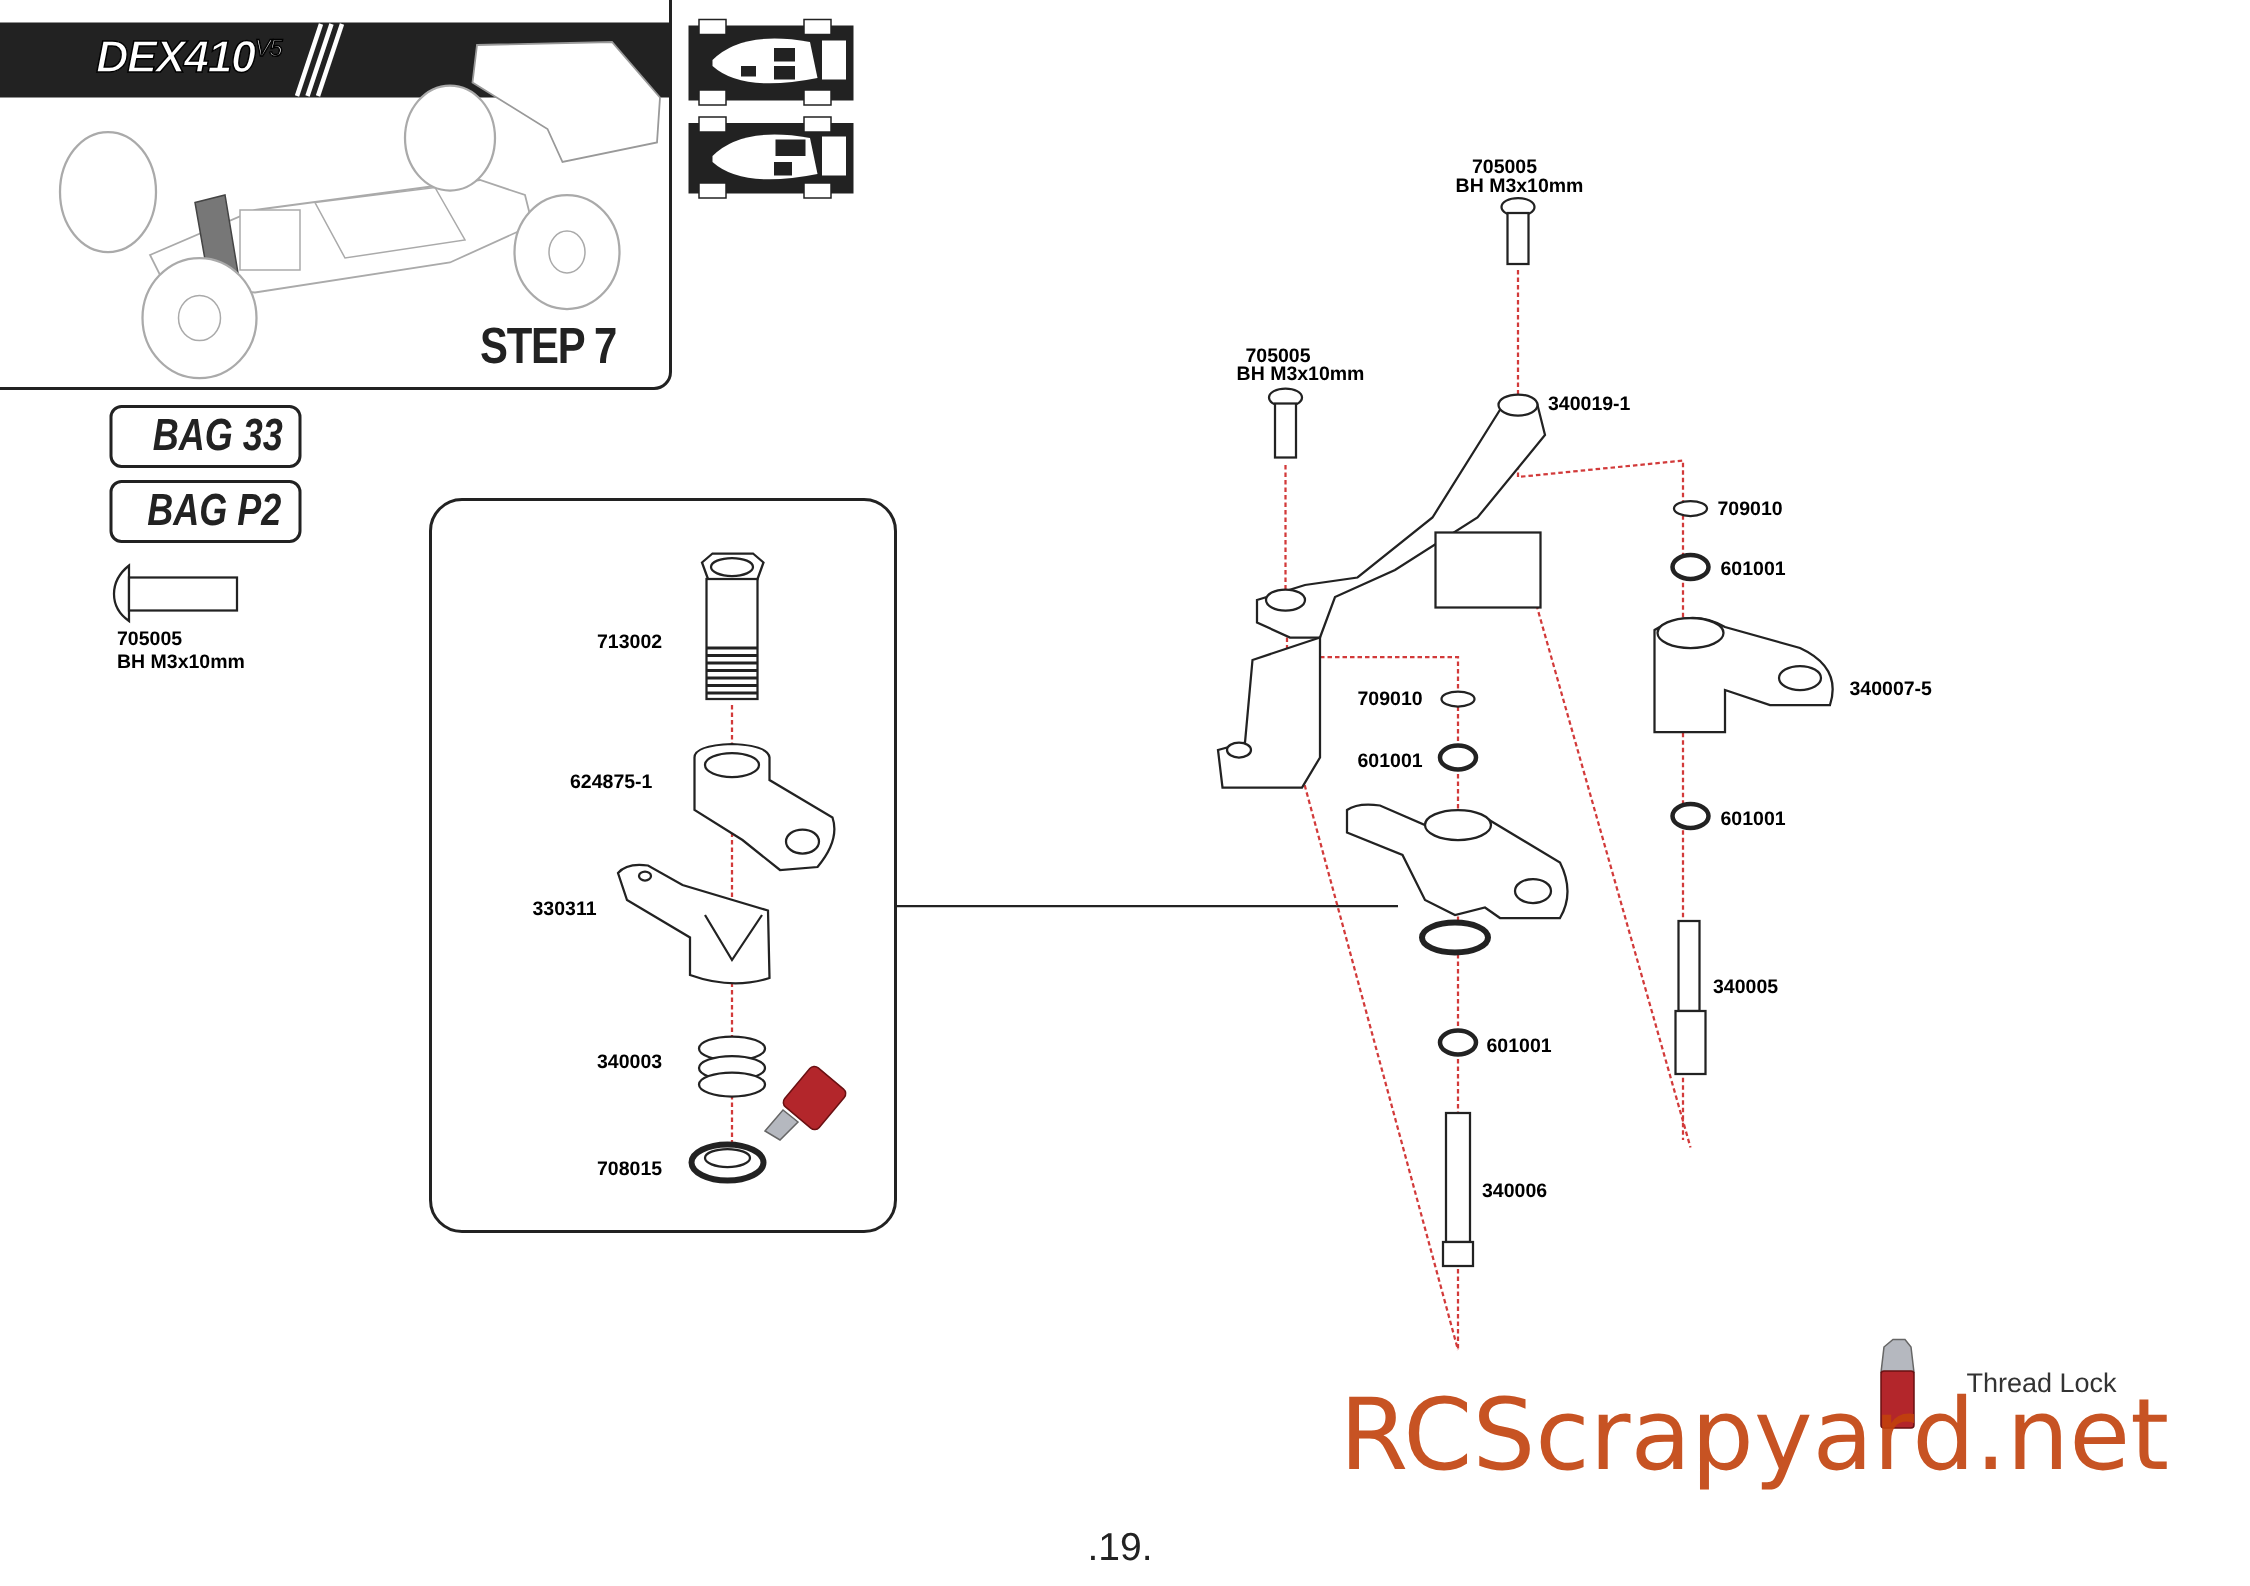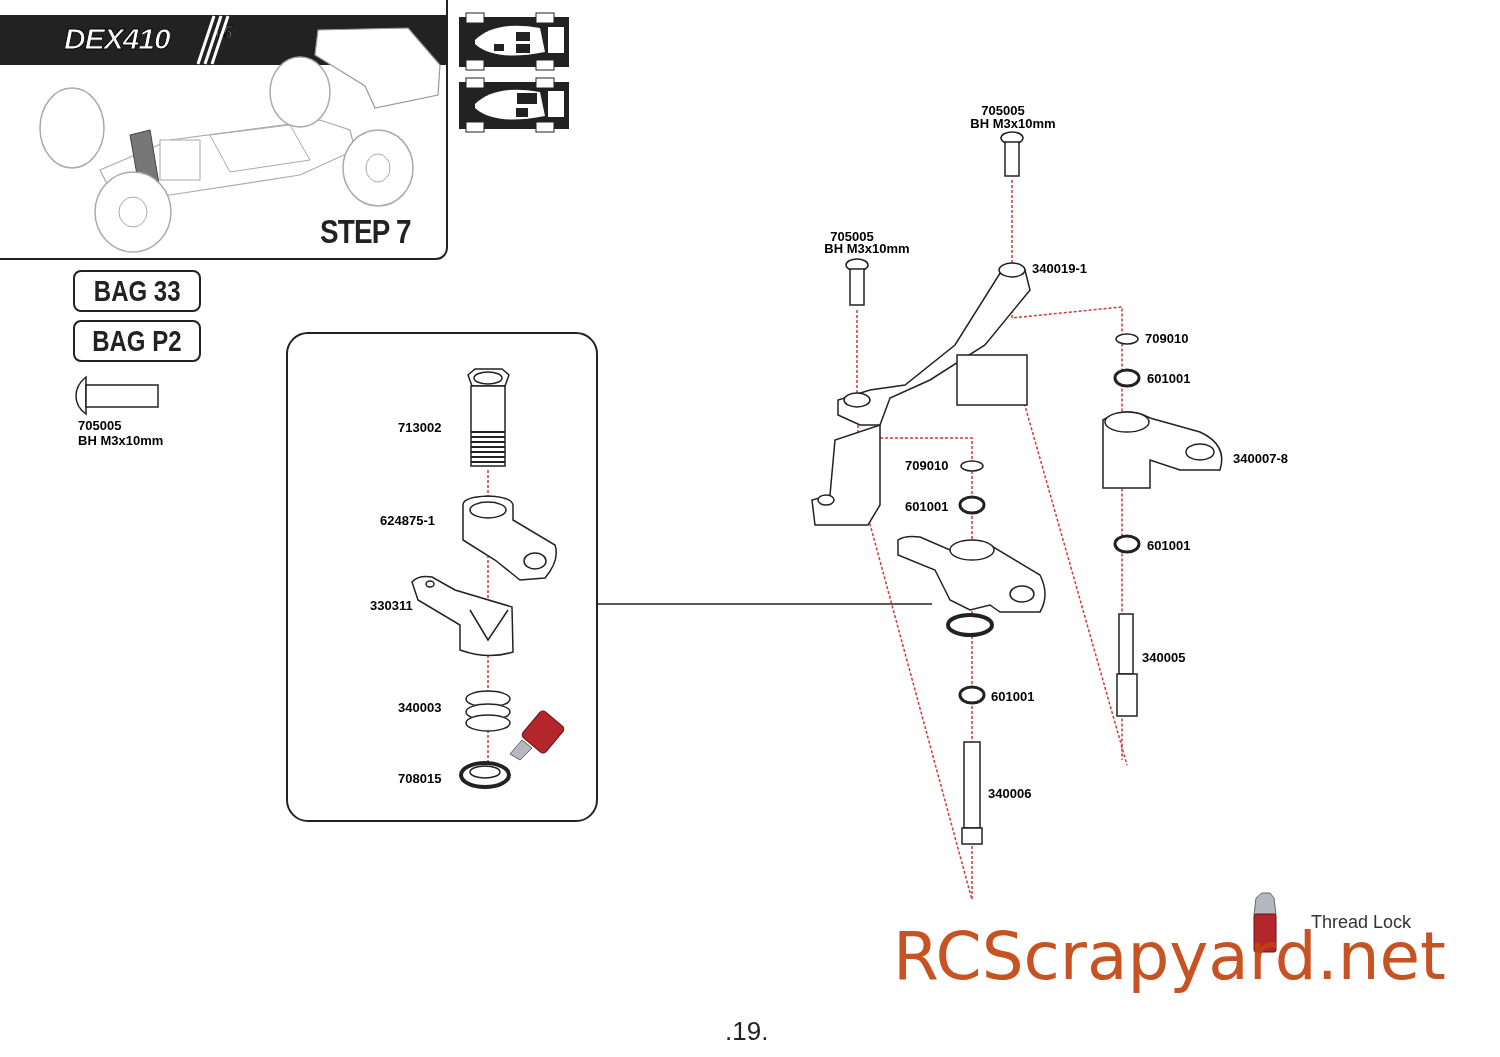--- a/index.html
+++ b/index.html
@@ -9,27 +9,27 @@
   .lbl { position: absolute; font-family: "Liberation Sans", sans-serif; font-weight: bold;
          font-size: 13px; color: #000000; white-space: nowrap; line-height: 13px; }
   .lbl.c { text-align: center; transform: translateX(-50%); }
   
   #header-box { left: -2px; top: -2px; width: 446px; height: 258px; border: 2px solid #222;
                 border-radius: 0 0 12px 0; background: #fff; overflow: hidden; }
   #header-band { position: absolute; left: 0; top: 15px; width: 446px; height: 50px; background: #222; }
   #brand { position: absolute; left: 64px; top: 22px; font-family: "Liberation Sans", sans-serif;
            font-style: italic; font-weight: bold; font-size: 30px; color: #fff; letter-spacing: -1px;
            -webkit-text-stroke: 1px #000; text-shadow: 0 0 0 #fff; }
-  #brand-ver { font-size: 16px; vertical-align: top; position: relative; top: 2px; font-weight: normal; margin-left: 44px; }
+  #brand-ver { font-size: 16px; vertical-align: top; position: relative; top: 2px; font-weight: normal; }
   #step-label { position: absolute; left: 320px; top: 212px; font-family: "Liberation Sans", sans-serif;
                 font-weight: bold; font-size: 34px; color: #222; transform: scaleX(0.82);
                 transform-origin: left top; letter-spacing: -1px; }
   .bag { position: absolute; left: 73px; width: 124px; height: 38px; border: 2px solid #222;
-         border-radius: 8px; text-align: center; font-family: "Liberation Sans", sans-serif;
-         font-weight: bold; font-size: 30px; line-height: 38px; color: #222; }
+         border-radius: 8px; text-align: right; font-family: "Liberation Sans", sans-serif;
+         font-weight: bold; font-size: 30px; line-height: 38px; color: #222; font-style: italic; }
   .bag span { display: inline-block; transform: scaleX(0.8); letter-spacing: 0px; }
   #detail-panel { left: 286px; top: 332px; width: 308px; height: 486px; border: 2px solid #222;
                   border-radius: 22px; }
   #page-num { left: 725px; top: 1016px; font-size: 26px; color: #222; font-family: "Liberation Sans", sans-serif; }
   #watermark { left: 893px; top: 918px; font-family: "DejaVu Sans", sans-serif; font-size: 66px;
                color: #c2410c; letter-spacing: 0px; opacity: 0.9; }
   #thread-lock-text { left: 1279px; top: 912px; font-size: 18px; color: #333; font-family: "Liberation Sans", sans-serif; margin-left: 32px; }
   svg { position: absolute; left: 0; top: 0; }
 </style>
 </head>
@@ -215,37 +215,37 @@
 
 <div class="bag" style="top:270px"><span>BAG 33</span></div>
 <div class="bag" style="top:320px"><span>BAG P2</span></div>
 
 <div class="lbl" style="left:78px; top:419px">705005</div>
 <div class="lbl" style="left:78px; top:434px">BH M3x10mm</div>
 
 <div id="detail-panel" class="abs"></div>
 <div class="lbl" style="left:398px; top:421px">713002</div>
 <div class="lbl" style="left:380px; top:514px">624875-1</div>
-<div class="lbl" style="left:370px; top:599px">330311</div>
+<div class="lbl" style="left:355px; top:599px">330311</div>
 <div class="lbl" style="left:398px; top:701px">340003</div>
 <div class="lbl" style="left:398px; top:772px">708015</div>
 
 <div class="lbl c" style="left:1003px; top:104px">705005</div>
 <div class="lbl c" style="left:1013px; top:117px">BH M3x10mm</div>
 <div class="lbl c" style="left:852px; top:230px">705005</div>
 <div class="lbl c" style="left:867px; top:242px">BH M3x10mm</div>
 
 <div class="lbl" style="left:1032px; top:262px">340019-1</div>
 <div class="lbl" style="left:905px; top:459px">709010</div>
 <div class="lbl" style="left:905px; top:500px">601001</div>
 <div class="lbl" style="left:991px; top:690px">601001</div>
 <div class="lbl" style="left:988px; top:787px">340006</div>
 <div class="lbl" style="left:1145px; top:332px">709010</div>
 <div class="lbl" style="left:1147px; top:372px">601001</div>
-<div class="lbl" style="left:1233px; top:452px">340007-8</div>
+<div class="lbl" style="left:1233px; top:452px">340007-5</div>
 <div class="lbl" style="left:1147px; top:539px">601001</div>
 <div class="lbl" style="left:1142px; top:651px">340005</div>
 
 <div id="thread-lock-text" class="abs">Thread Lock</div>
 
 <div id="watermark" class="abs">RCScrapyard.net</div>
 
 <div id="page-num" class="abs">.19.</div>
 
 </body></html>

